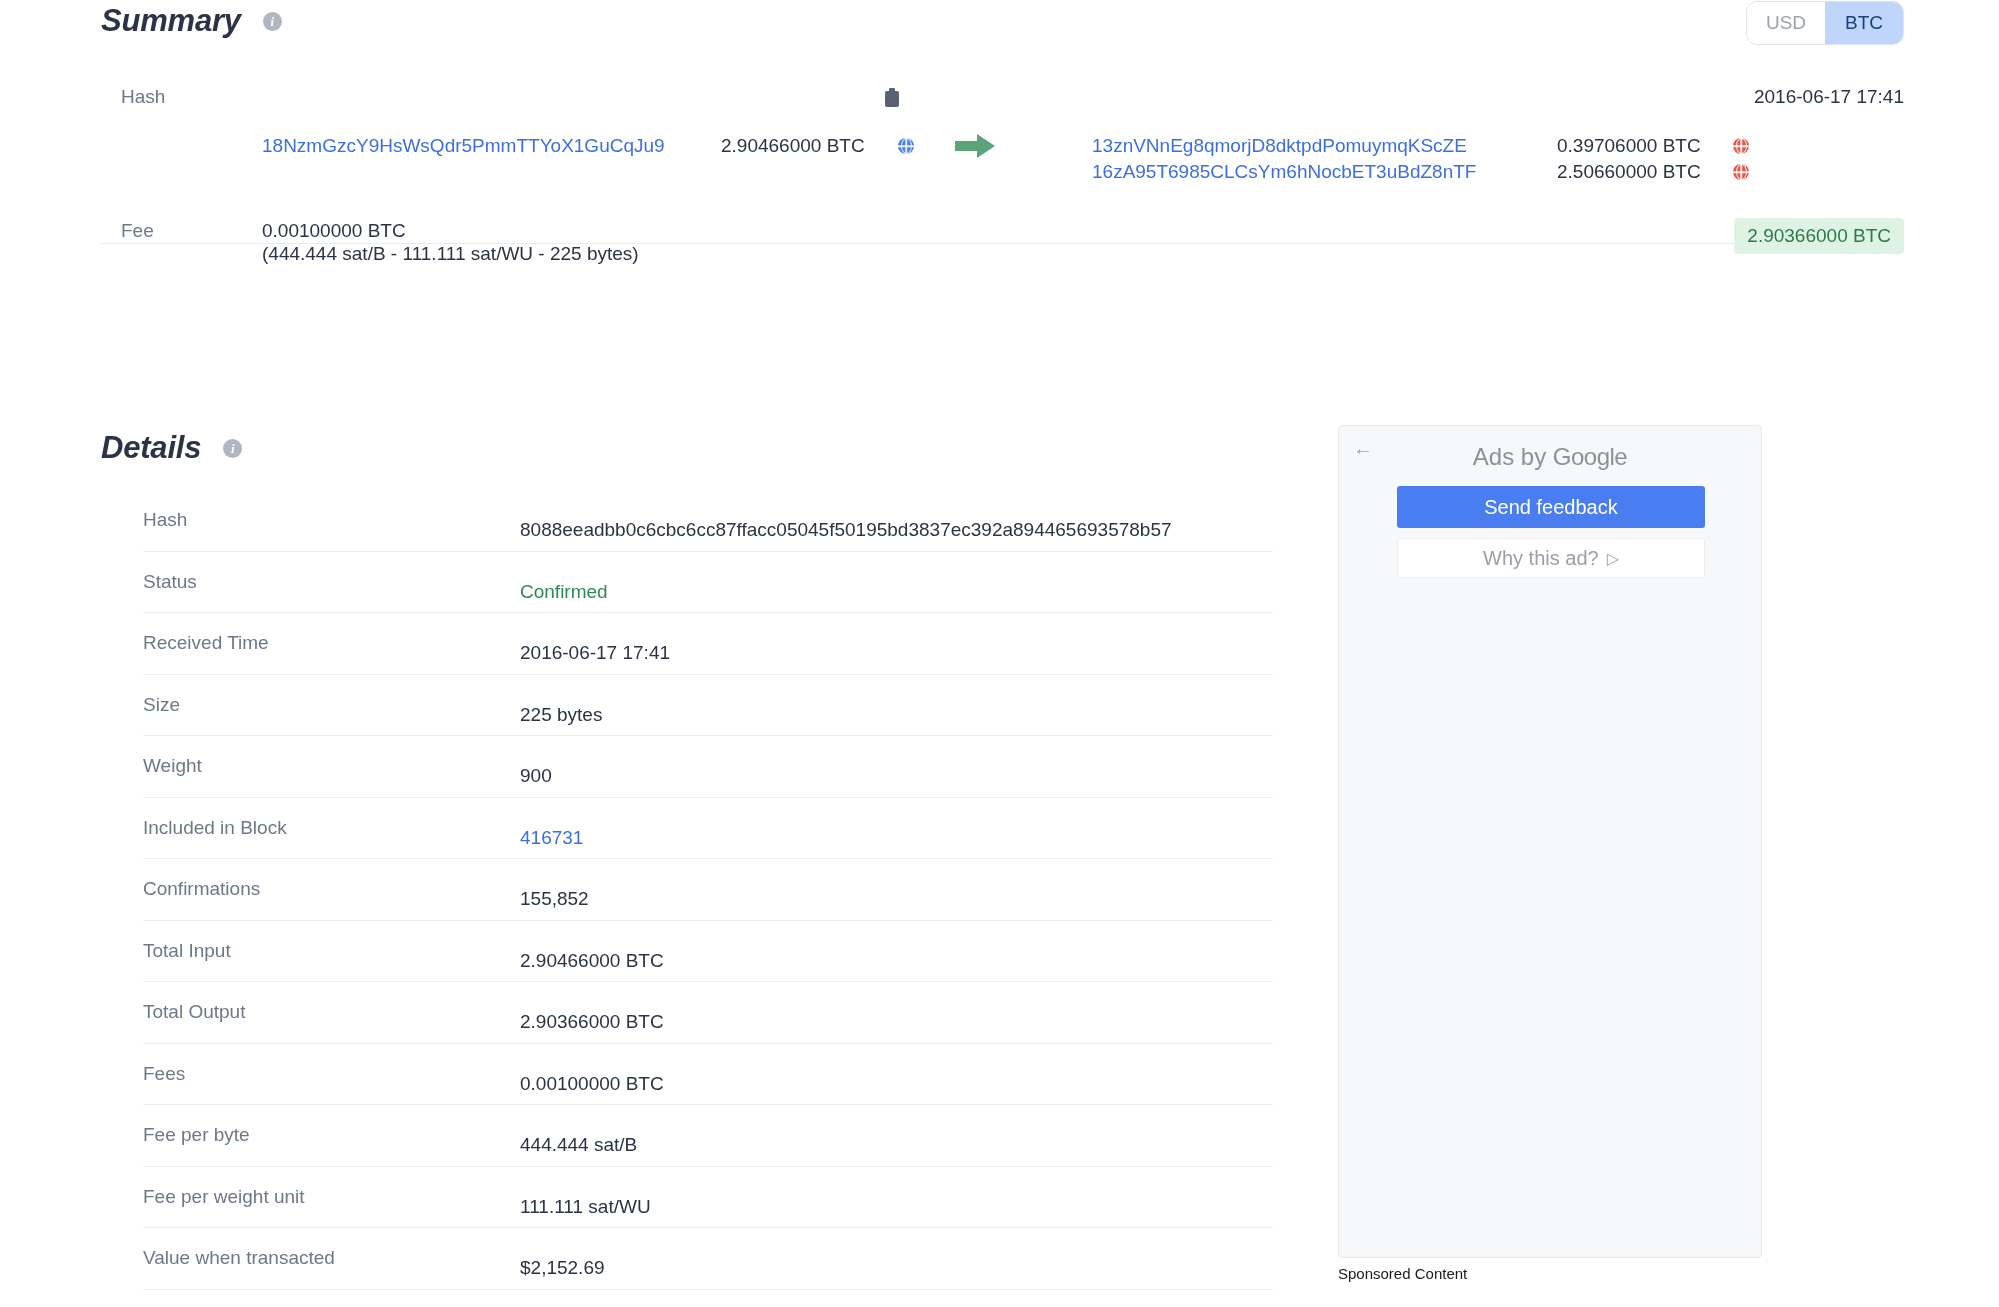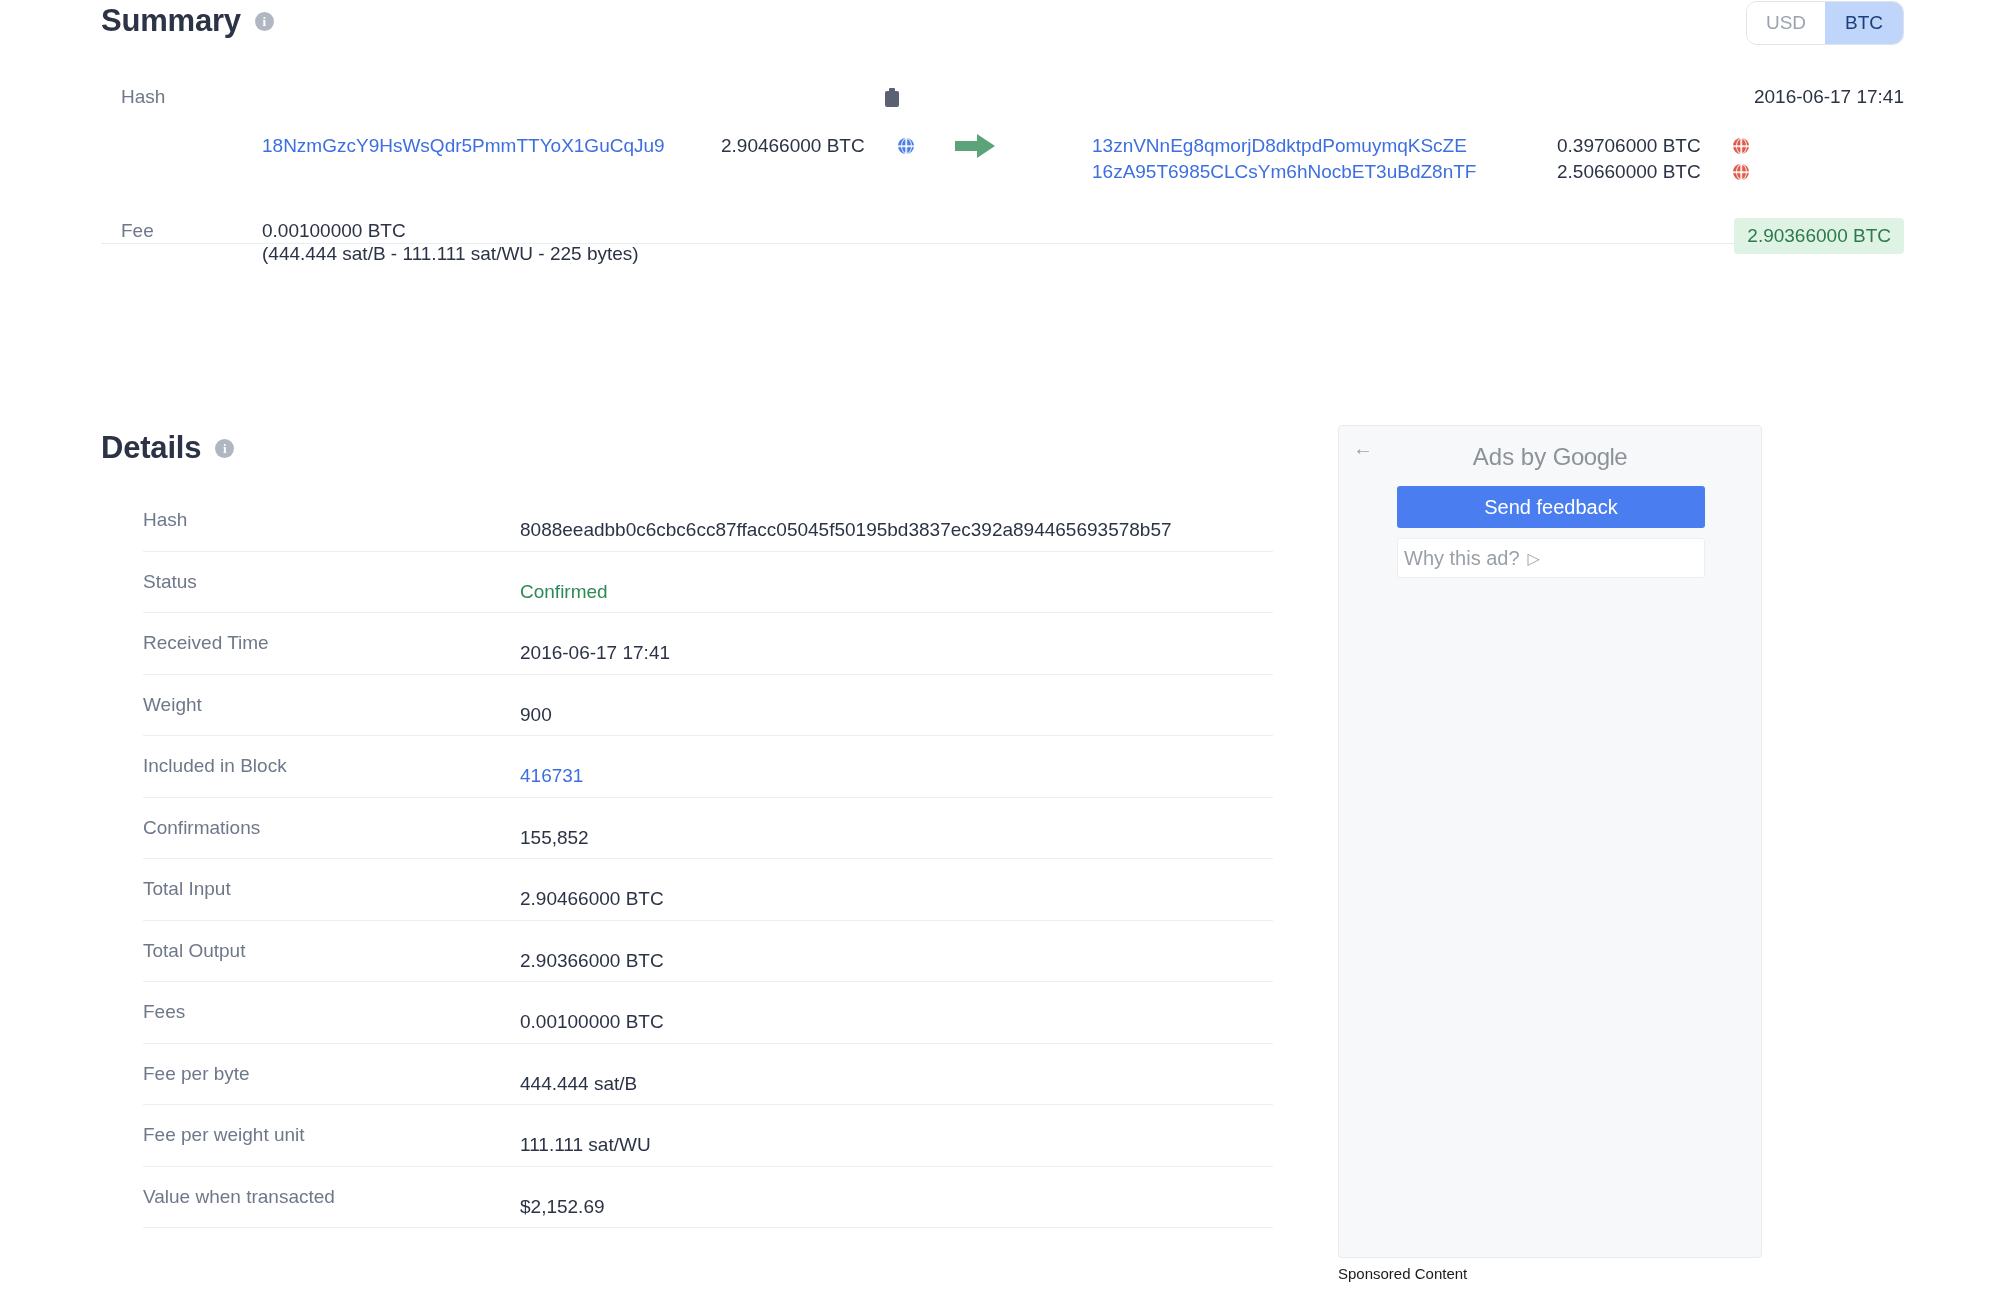--- a/index.html
+++ b/index.html
@@ -9,21 +9,21 @@
     width: 1999px; height: 1307px;
     overflow: hidden;
     font-family: "Liberation Sans", sans-serif;
     -webkit-font-smoothing: antialiased;
   }
   .page { position: relative; width: 1999px; height: 1307px; background:#fff; }
 
   
   .summary-block { position:absolute; left:0; top:0; width:1999px; }
   .section-head {
-    display:flex; align-items:center; gap:14px;
+    display:flex; align-items:center; gap:22px;font-style:italic;
   }
   .section-title {
     font-size: 31px; font-weight: 700; color:#2c3346; letter-spacing:-0.2px;
   }
   .info-icon {
     display:inline-flex; align-items:center; justify-content:center;
     width:19px; height:19px; border-radius:50%;
     background:#b0b7c3; color:#fff; font-size:13px; font-weight:700;
     font-family:"Liberation Serif", serif; line-height:1;
   }
@@ -139,21 +139,21 @@
   .ad-feedback {
     position:absolute; left:58px; top:60px; width:308px; height:42px;
     background:#4a7ef0; color:#fff; border:none; border-radius:3px;
     font-size:20px; cursor:pointer; font-family:"Liberation Sans", sans-serif;
     display:flex; align-items:center; justify-content:center;
   }
   .ad-why {
     position:absolute; left:58px; top:112px; width:308px; height:40px;
     background:#fff; color:#9aa0a8; border:1px solid #eceef0; border-radius:3px;
     font-size:20px; cursor:pointer; font-family:"Liberation Sans", sans-serif;
-    display:flex; align-items:center; gap:8px;
+    display:flex; align-items:center; justify-content:center; gap:8px;
   }
   .play-ico { font-size:16px; }
   .sponsored {
     position:absolute; left:1338px; top:1265px;
     font-size:15px; color:#1b1b1b;
   }
 </style>
 </head>
 <body>
 
@@ -230,20 +230,24 @@
       </div>
       <div class="drow">
         <span class="dlabel">Status</span>
         <span class="dvalue green">Confirmed</span>
       </div>
       <div class="drow">
         <span class="dlabel">Received Time</span>
         <span class="dvalue">2016-06-17 17:41</span>
       </div>
       <div class="drow">
+        <span class="dlabel">Size</span>
+        <span class="dvalue">225 bytes</span>
+      </div>
+      <div class="drow">
         <span class="dlabel">Weight</span>
         <span class="dvalue">900</span>
       </div>
       <div class="drow">
         <span class="dlabel">Included in Block</span>
         <span class="dvalue link">416731</span>
       </div>
       <div class="drow">
         <span class="dlabel">Confirmations</span>
         <span class="dvalue">155,852</span>

